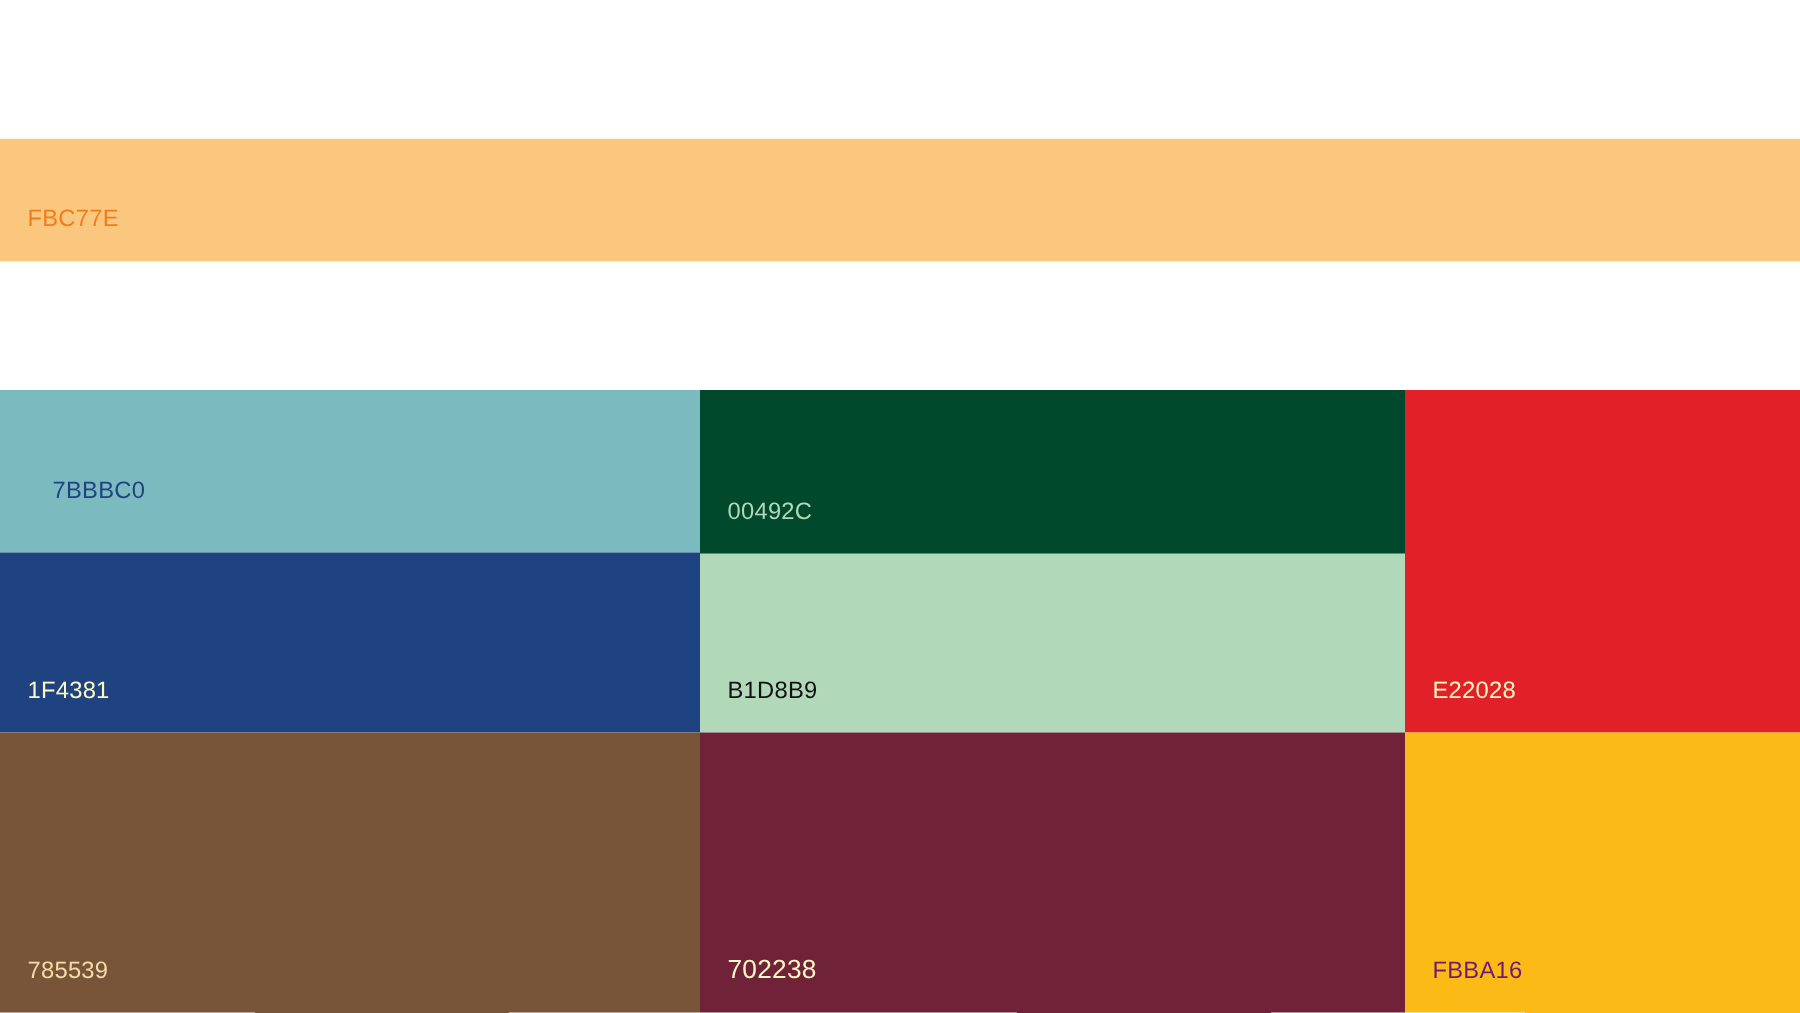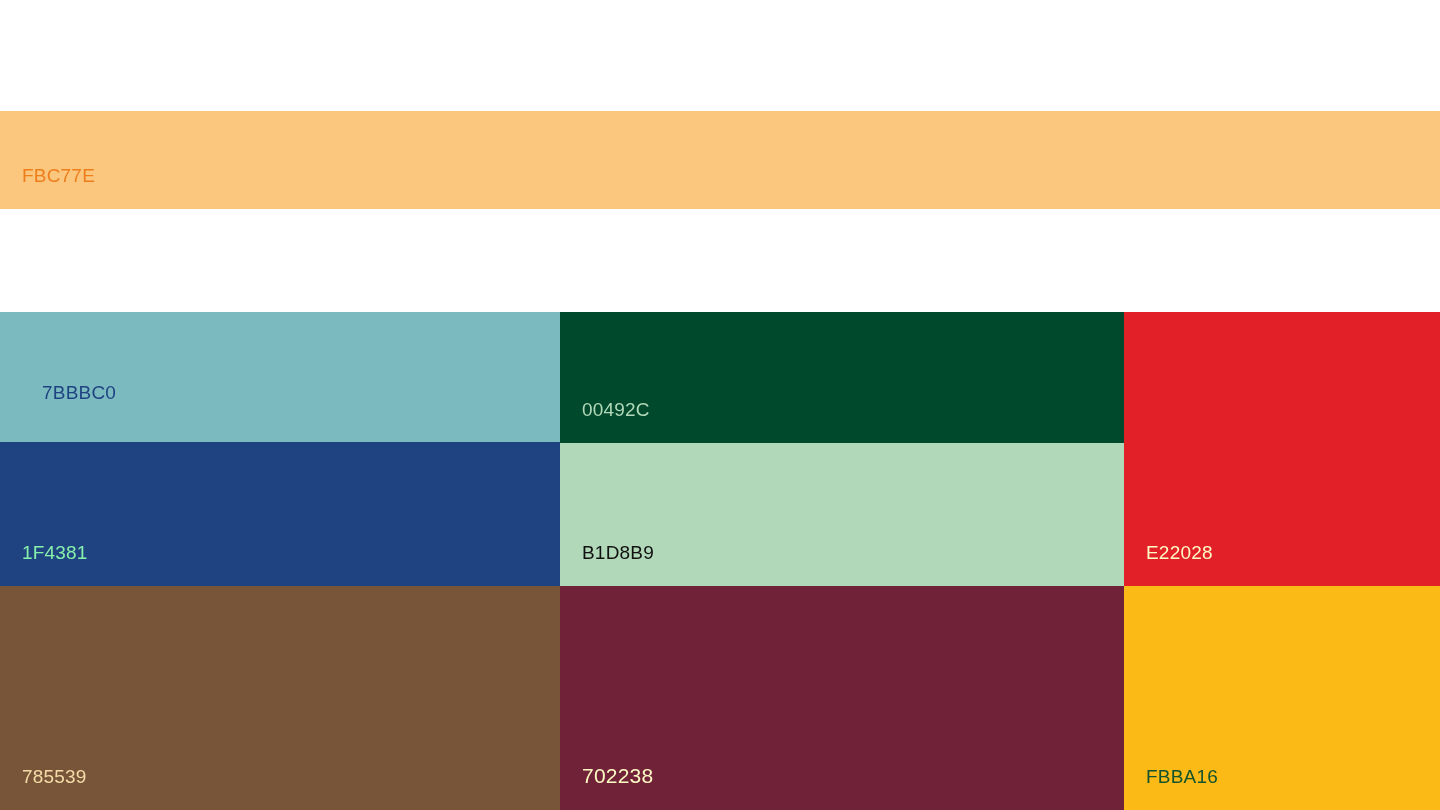--- a/index.html
+++ b/index.html
@@ -48,27 +48,27 @@
     <div class="swatch" style="left: 0px; top: 312px; width: 560px; height: 130px; background: rgb(123, 187, 192);">
       <span class="swatch-label" style="color: rgb(31, 67, 129); left: 22px; bottom: 40px; font-size: 19px; margin-left: 20px;">7BBBC0</span>
     </div>
     <div class="swatch" style="left: 560px; top: 312px; width: 638px; height: 131px; background: rgb(0, 73, 44);">
       <span class="swatch-label" style="color: rgb(177, 216, 185); left: 22px; bottom: 24px; font-size: 19px;">00492C</span>
     </div>
     <div class="swatch" style="left: 1124px; top: 312px; width: 316px; height: 274px; background: rgb(226, 32, 40);">
       <span class="swatch-label" style="color: #fef9c3; left: 22px; bottom: 24px; font-size: 19px;">E22028</span>
     </div>
     <div class="swatch" style="left: 0px; top: 442px; width: 560px; height: 144px; background: rgb(31, 67, 129);">
-      <span class="swatch-label" style="color: #86efac; left: 22px; bottom: 24px; font-size: 19px;">1F4381</span>
+      <span class="swatch-label" style="color: #fef9c3; left: 22px; bottom: 24px; font-size: 19px;">1F4381</span>
     </div>
     <div class="swatch" style="left: 560px; top: 443px; width: 564px; height: 143px; background: rgb(177, 216, 185);">
       <span class="swatch-label" style="color: rgb(17, 17, 17); left: 22px; bottom: 24px; font-size: 19px;">B1D8B9</span>
     </div>
     <div class="swatch" style="left: 0px; top: 586px; width: 560px; height: 224px; background: rgb(120, 85, 57);">
       <span class="swatch-label" style="color: rgb(243, 220, 168); left: 22px; bottom: 24px; font-size: 19px;">785539</span>
     </div>
     <div class="swatch" style="left: 560px; top: 586px; width: 564px; height: 224px; background: rgb(112, 34, 56);">
       <span class="swatch-label" style="color: #fef9c3; left: 22px; bottom: 24px; font-size: 21px;">702238</span>
     </div>
     <div class="swatch" style="left: 1124px; top: 586px; width: 316px; height: 224px; background: rgb(251, 186, 22);">
-      <span class="swatch-label" style="color: #14532d; left: 22px; bottom: 24px; font-size: 19px;">FBBA16</span>
+      <span class="swatch-label" style="color: #701a75; left: 22px; bottom: 24px; font-size: 19px;">FBBA16</span>
     </div>
   </div>
 
 </body></html>

